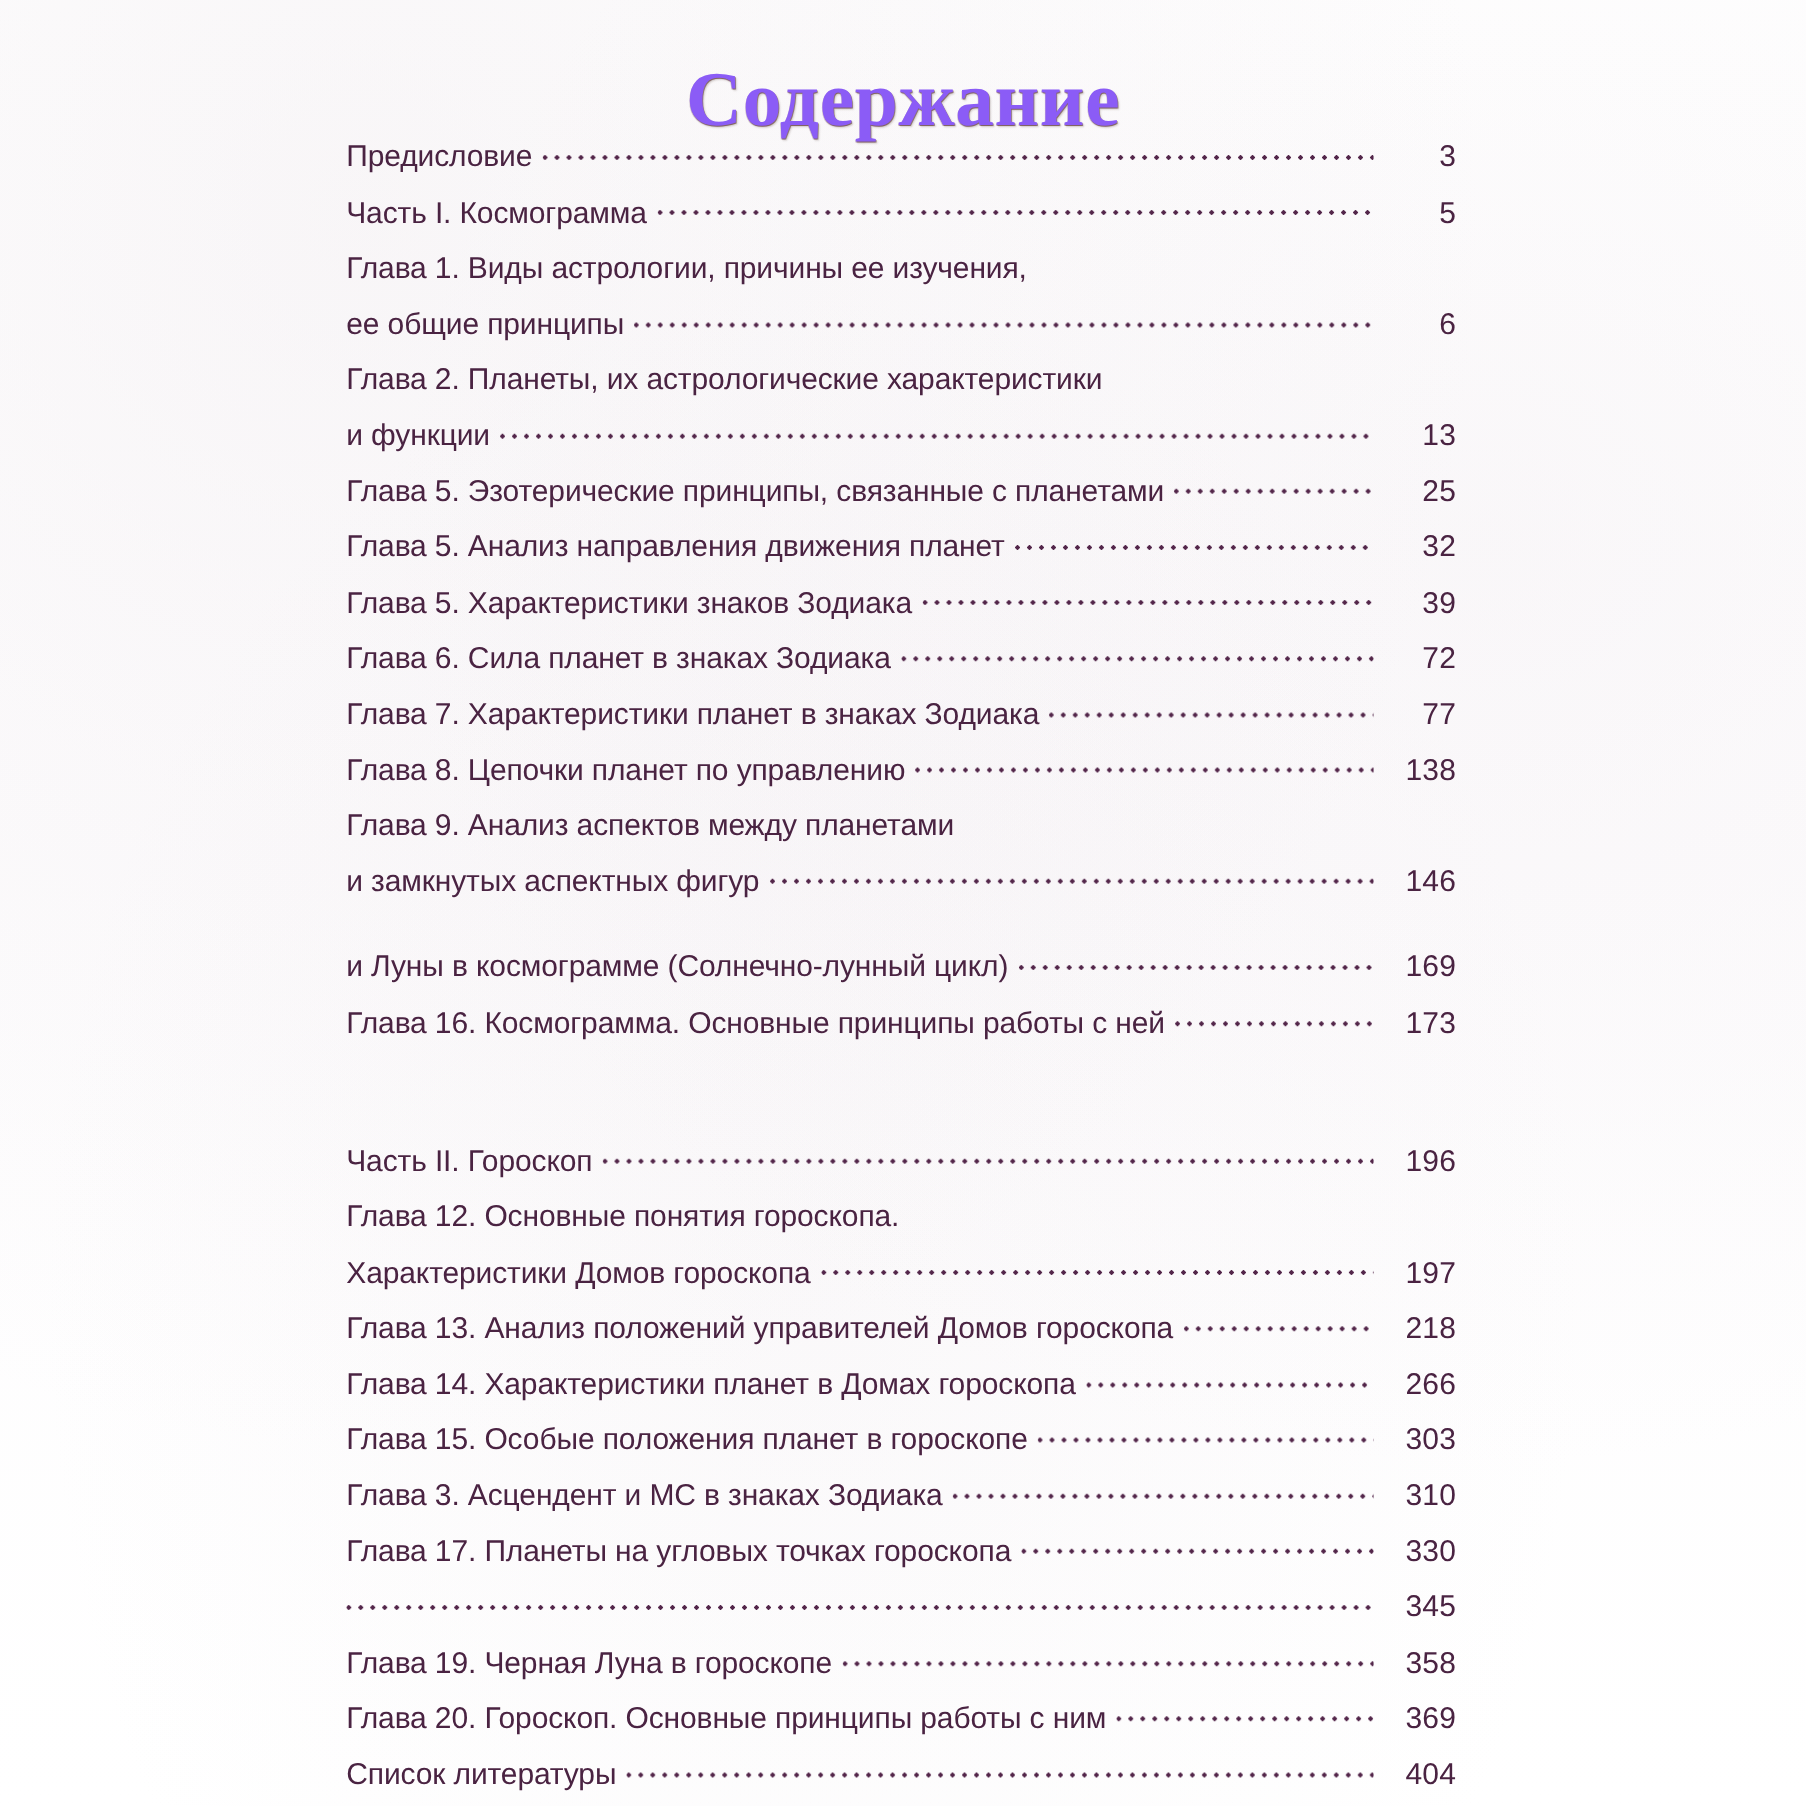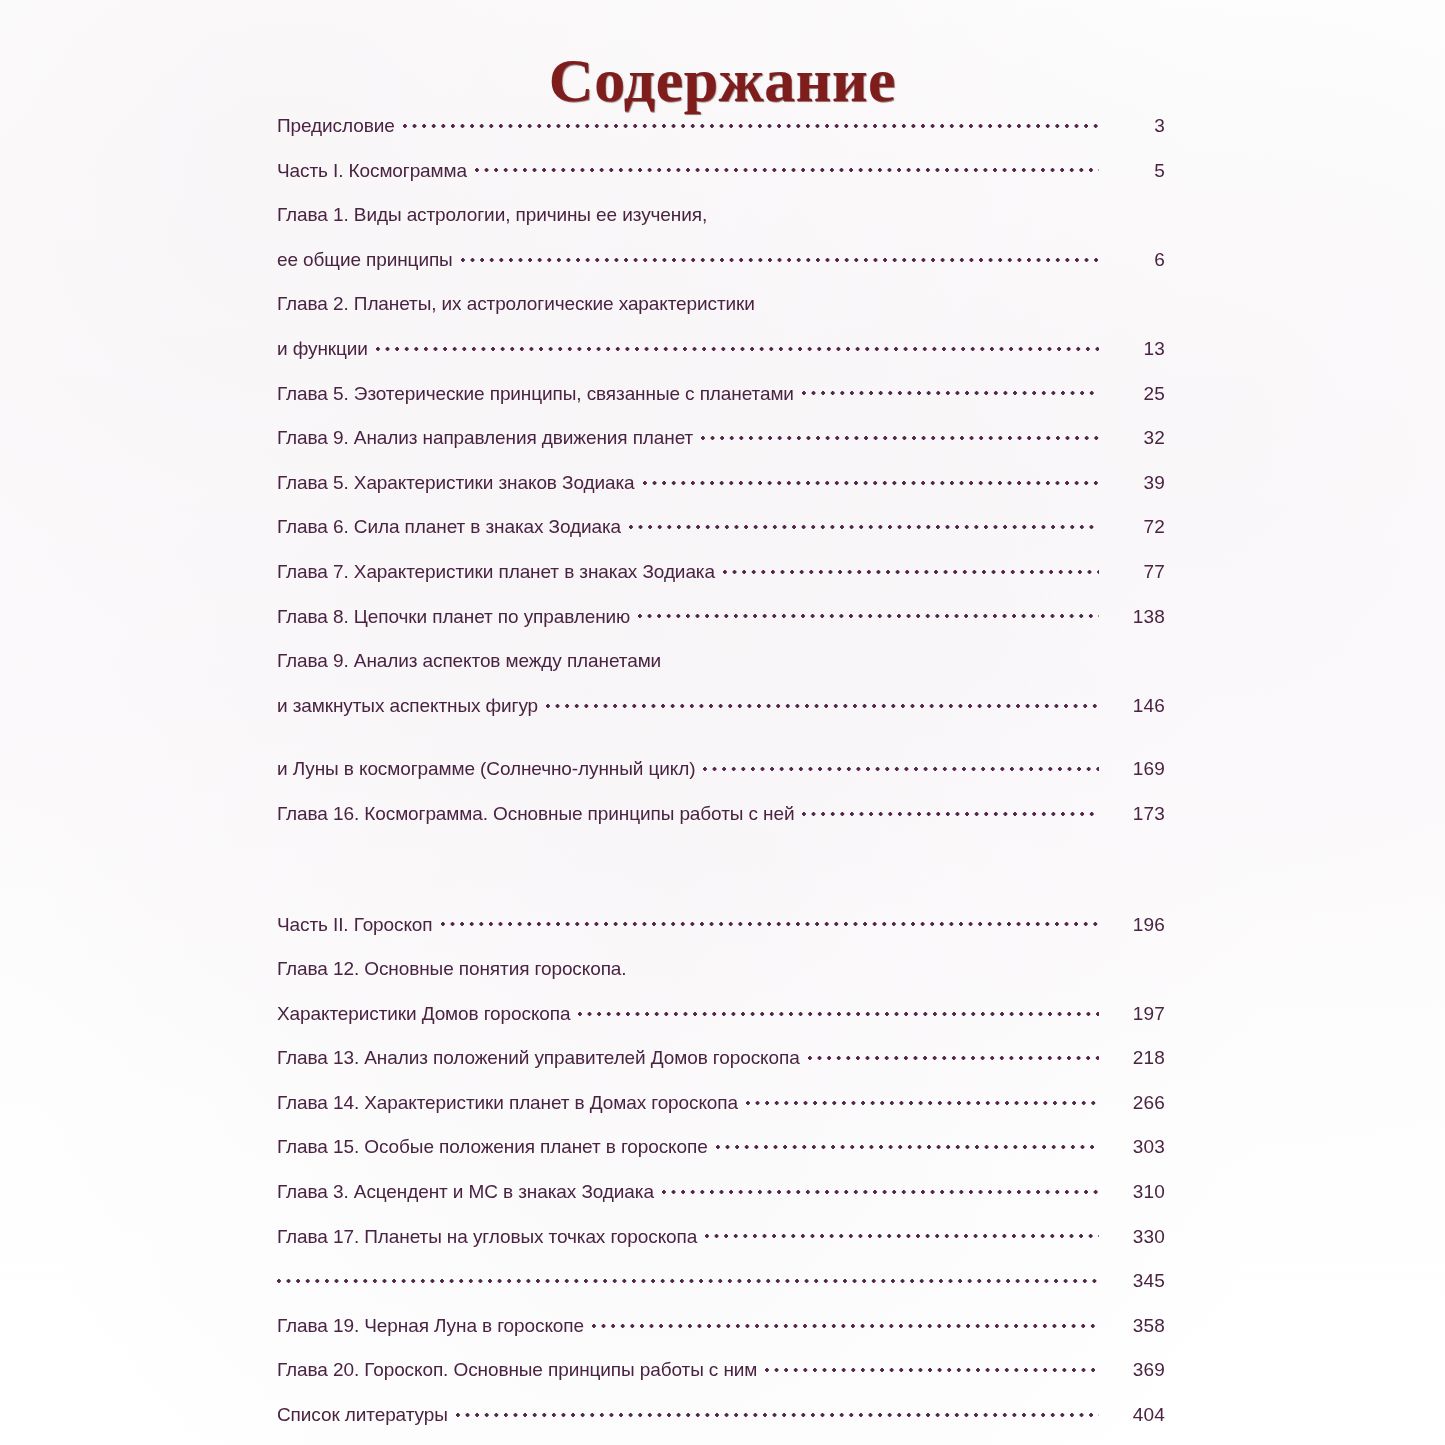--- a/index.html
+++ b/index.html
@@ -41,40 +41,40 @@
     position: absolute;
     top: 2px;
     left: 0;
     width: 1445px;
     text-align: center;
     font-family: "Liberation Serif", "DejaVu Serif", serif;
     font-weight: bold;
     font-size: 62px;
     line-height: 72px;
     letter-spacing: 0.5px;
-    color: #7f1d1d;
+    color: #8b5cf6;
     text-shadow:
        0.6px 0.6px 0 rgba(90,50,40,0.55),
       -0.4px 0.4px 0 rgba(120,70,110,0.30),
        1.2px 1.2px 1.6px rgba(60,30,25,0.22);
     white-space: nowrap;
   }
 
   
   #toc-list {
     position: absolute;
     top: 104px;
     left: 277px;
     width: 888px;
   }
 
   .entry {
     position: relative;
     color: #4a2342;
-    font-size: 19px;
+    font-size: 24px;
     line-height: 44.6px;
     white-space: nowrap;
   }
   .entry.bold .label,
   .entry.bold .page { font-weight: normal; }
 
   
   .row {
     display: flex;
     align-items: baseline;
@@ -170,21 +170,21 @@
       </div>
       <div class="entry">
         <div class="row">
           <span class="label">Глава 5. Эзотерические принципы, связанные с планетами</span>
           <span class="leader"></span>
           <span class="page">25</span>
         </div>
       </div>
       <div class="entry">
         <div class="row">
-          <span class="label">Глава 9. Анализ направления движения планет</span>
+          <span class="label">Глава 5. Анализ направления движения планет</span>
           <span class="leader"></span>
           <span class="page">32</span>
         </div>
       </div>
       <div class="entry">
         <div class="row">
           <span class="label">Глава 5. Характеристики знаков Зодиака</span>
           <span class="leader"></span>
           <span class="page">39</span>
         </div>

